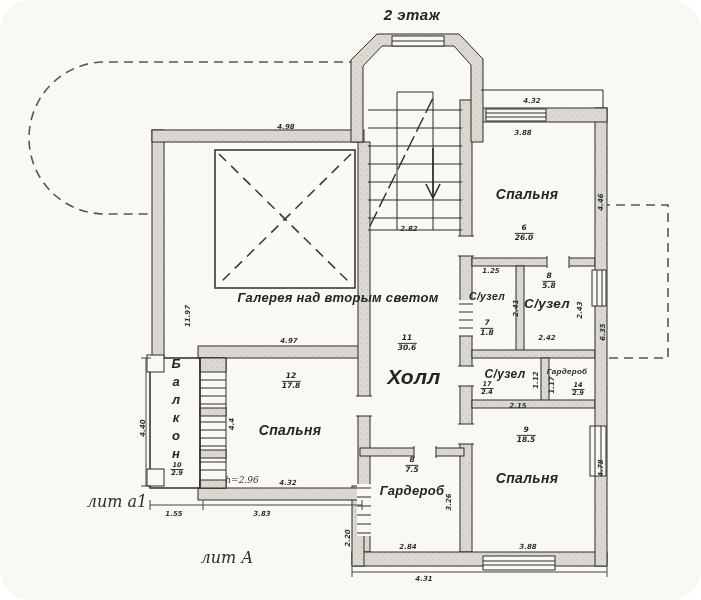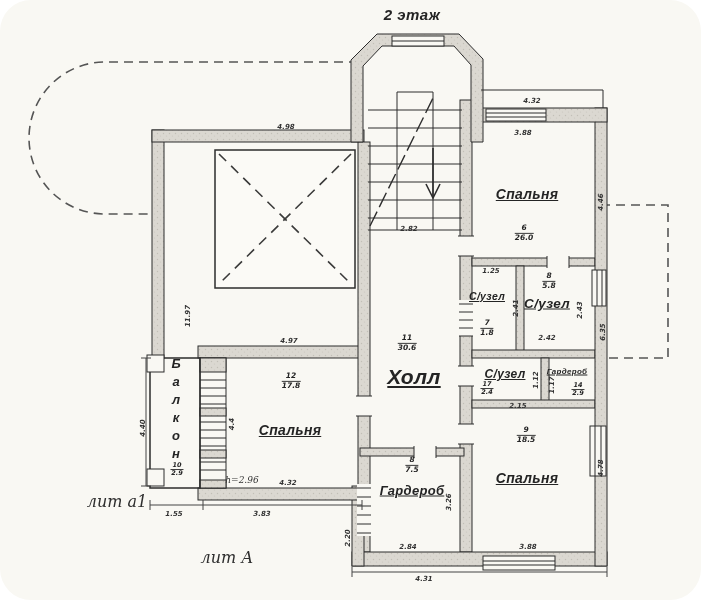--- a/index.html
+++ b/index.html
@@ -6,21 +6,21 @@
   #plan{
     position:relative;width:701px;height:600px;overflow:hidden;
     background:#f9f8f3;
     font-family:"Liberation Sans",sans-serif;
     border-radius:31px;
   }
   #plan svg{position:absolute;left:0;top:0;}
   .t{position:absolute;transform:translate(-50%,-50%);white-space:nowrap;color:#242424;z-index:5;}
   .rot{transform:translate(-50%,-50%) rotate(-90deg);}
   .title{font:italic 700 15px "Liberation Sans",sans-serif;letter-spacing:.5px;}
-  .room{font:italic 700 14px "Liberation Sans",sans-serif;letter-spacing:.3px;text-decoration:underline;}
+  .room{font:italic 700 14px "Liberation Sans",sans-serif;letter-spacing:.3px;}
   .dim{font:italic 700 7px "DejaVu Sans",sans-serif;color:#333;}
   .hand{font:italic 16px "DejaVu Serif",serif;color:#2f2f2f;}
   .vert{writing-mode:vertical-rl;text-orientation:upright;font:italic 700 13px "Liberation Sans",sans-serif;letter-spacing:3px;}
   .frac{position:absolute;transform:translate(-50%,-50%);text-align:center;color:#242424;
         font:italic 700 7.5px "DejaVu Sans",sans-serif;line-height:1.15;z-index:5;}
   .frac .num{display:block;border-bottom:1px solid #3a3a3a;padding:0 2px;}
   .frac span{display:block;}
 </style>
 </head>
 <body>
@@ -193,20 +193,21 @@
       <line x1="352" y1="567" x2="352" y2="577"></line>
       <line x1="607" y1="567" x2="607" y2="577"></line>
       <line x1="146" y1="358" x2="146" y2="486"></line>
       <line x1="141" y1="358" x2="151" y2="358"></line>
       <line x1="141" y1="486" x2="151" y2="486"></line>
     </g>
   </svg>
 
   <div class="t title" style="left:412px;top:14px">2 этаж</div>
 
+  <div class="t room" style="left:338px;top:297px;font-size:13px">Галерея над вторым светом</div>
 
   <div class="t room" style="left:414px;top:377px;font-size:21px">Холл</div>
   <div class="frac" style="left:407px;top:343px">
     <span class="num">11</span>
     <span>30.6</span>
   </div>
 
   <div class="t room" style="left:527px;top:194px">Спальня</div>
   <div class="frac" style="left:524px;top:233px">
     <span class="num">6</span>

